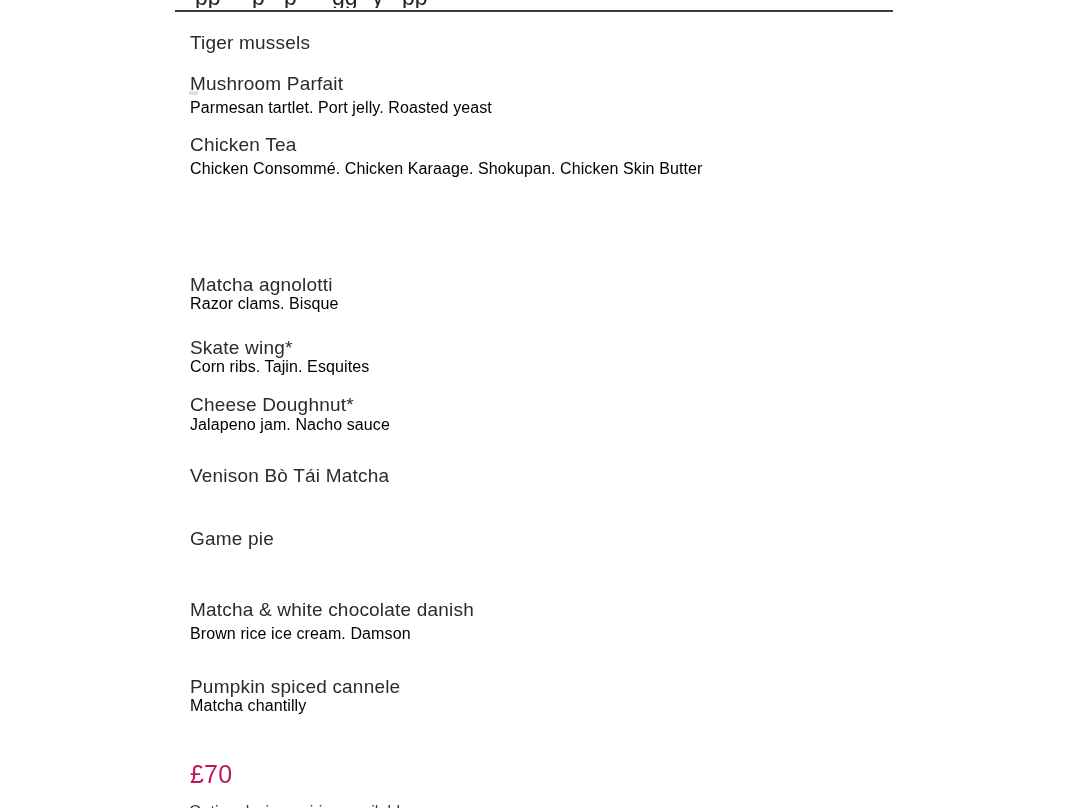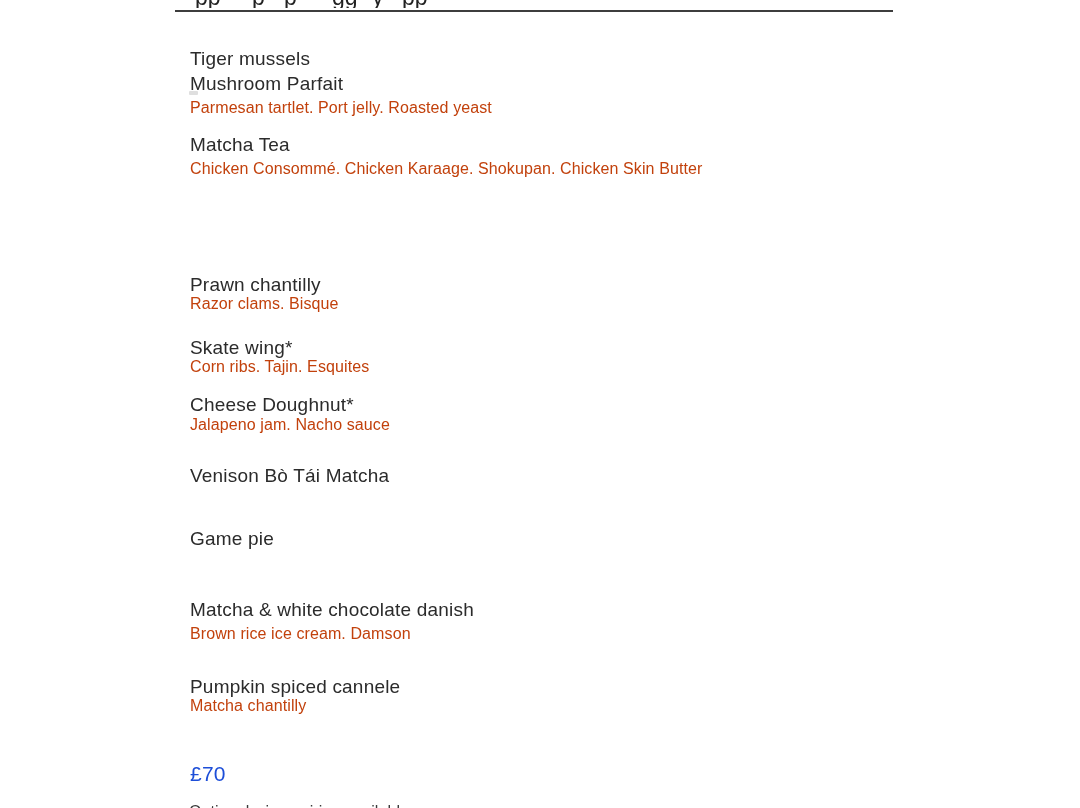--- a/index.html
+++ b/index.html
@@ -8,22 +8,22 @@
     background:#ffffff;
     font-family:"Liberation Sans",sans-serif;
     -webkit-font-smoothing:antialiased;
   }
   .page{position:absolute;inset:0;}
   
   .masthead{position:absolute;top:0;left:0;width:1080px;height:8px;overflow:hidden;}
   .masthead span{position:absolute;top:-16px;font-size:23px;color:#222;font-weight:400;}
   .rule{position:absolute;left:175px;top:10px;width:718px;height:2px;background:#3d3d3d;}
   .name{position:absolute;left:190px;font-size:19px;line-height:20px;color:#2b2b2b;letter-spacing:.2px;white-space:pre;}
-  .desc{position:absolute;left:190px;font-size:16px;line-height:17px;color:#c2410c;letter-spacing:.1px;white-space:pre;text-align:right;}
-  .price{position:absolute;left:190px;font-size:21px;line-height:20px;color:#1d4ed8;letter-spacing:.2px;}
+  .desc{position:absolute;left:190px;font-size:16px;line-height:17px;color:#000000;letter-spacing:.1px;white-space:pre;text-align:right;}
+  .price{position:absolute;left:190px;font-size:25px;line-height:20px;color:#be185d;letter-spacing:.2px;}
   .smudge{position:absolute;left:189px;top:91px;width:9px;height:4px;background:#c4c4c4;opacity:.55;border-radius:1px;}
   
   .bottom-clip{position:absolute;left:189px;top:802px;width:330px;height:6px;overflow:hidden;}
   .bottom-clip span{display:block;margin-top:1px;font-size:16px;color:#3a3a3a;letter-spacing:.1px;}
 </style>
 </head>
 <body>
 
 <div class="page">
 
@@ -31,31 +31,31 @@
     <span style="left:195px">pp</span>
     <span style="left:252px">p</span>
     <span style="left:284px">p</span>
     <span style="left:332px">gg</span>
     <span style="left:372px">y</span>
     <span style="left:402px">pp</span>
   </div>
 
   <div class="rule"></div>
 
-  <div class="name" style="top:49px">Tiger mussels</div>
+  <div class="name" style="top:33px">Tiger mussels</div>
 
   <div class="name" style="top:74px">Mushroom Parfait</div>
   <div class="smudge"></div>
   <div class="desc" style="top:99px">Parmesan tartlet. Port jelly. Roasted yeast</div>
 
-  <div class="name" style="top:135px">Matcha Tea</div>
+  <div class="name" style="top:135px">Chicken Tea</div>
   <div class="desc" style="top:160px">Chicken Consommé. Chicken Karaage. Shokupan. Chicken Skin Butter</div>
 
 
-  <div class="name" style="top:275px">Prawn chantilly</div>
+  <div class="name" style="top:275px">Matcha agnolotti</div>
   <div class="desc" style="top:295px">Razor clams. Bisque</div>
 
   <div class="name" style="top:338px">Skate wing*</div>
   <div class="desc" style="top:358px">Corn ribs. Tajin. Esquites</div>
 
   <div class="name" style="top:395px">Cheese Doughnut*</div>
   <div class="desc" style="top:416px">Jalapeno jam. Nacho sauce</div>
 
   <div class="name" style="top:466px">Venison Bò Tái Matcha</div>
 

